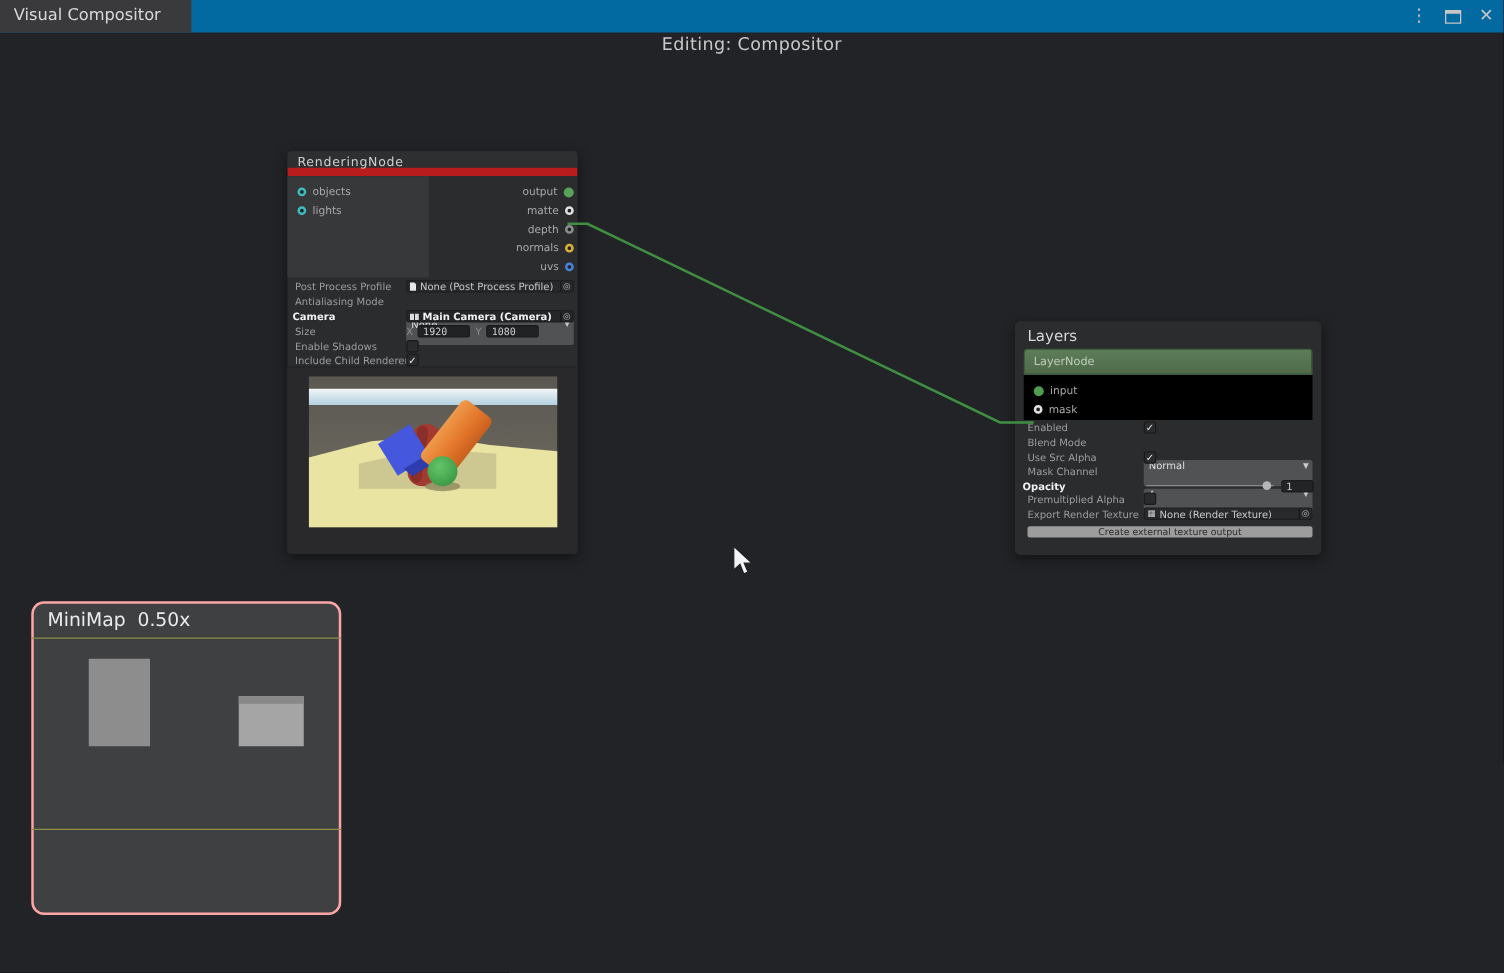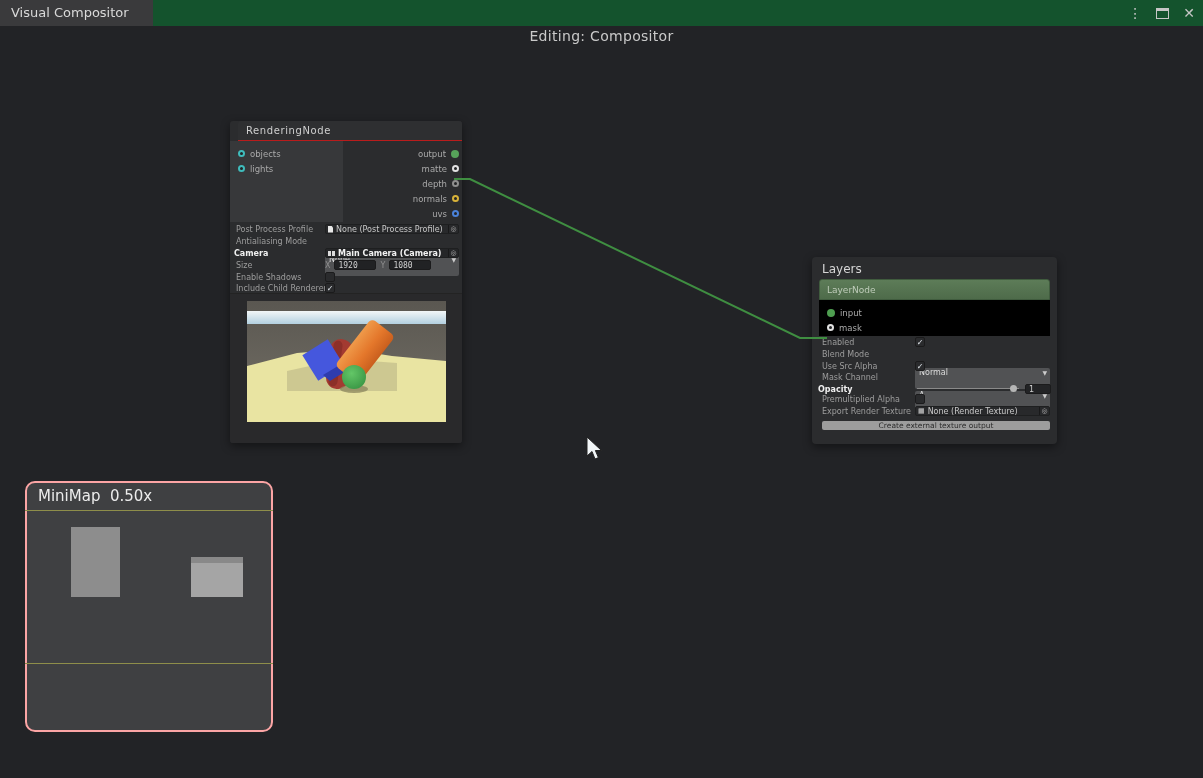--- a/index.html
+++ b/index.html
@@ -3,21 +3,21 @@
 <meta charset="utf-8">
 <style>
   * { margin:0; padding:0; box-sizing:border-box; }
   html,body { background:#111; }
   .screen {
     position:relative; width:1203px; height:778px; overflow:hidden;
     background:#222326; font-family:"DejaVu Sans", sans-serif;
     -webkit-font-smoothing:antialiased;
   }
   
-  .topbar { position:absolute; left:0; top:0; width:100%; height:26px; background:#14532d; }
+  .topbar { position:absolute; left:0; top:0; width:100%; height:26px; background:#0369a1; }
   .tab {
     position:absolute; left:0; top:0; width:153px; height:26px; background:#3a3a3c;
     color:#d9d9d9; font-size:13px; line-height:26px; padding-left:11px;
     border-radius:0 0 0 0;
   }
   .win-controls { position:absolute; right:8px; top:0; height:26px; display:flex; align-items:center; gap:14px; }
   .wc-menu { color:#c6c6c6; font-size:14px; cursor:default; }
   .wc-max { width:13px; height:11px; border:1px solid #c6c6c6; border-top:3px solid #c6c6c6; }
   .wc-close { color:#c6c6c6; font-size:14px; }
   .editing-label {
@@ -28,21 +28,21 @@
   .graph { position:absolute; inset:26px 0 0 0; }
   
   .node {
     position:absolute; background:#2b2c2e; border-radius:3px;
     box-shadow:0 3px 10px rgba(0,0,0,.45); z-index:2;
   }
   
   .rnode { left:230px; top:95px; width:232px; height:322px; }
   .rnode-header {
     height:20px; line-height:20px; padding-left:8px; font-size:10px; letter-spacing:.6px;
-    color:#cfcfcf; background:#2e2f31; border-bottom:1px solid #b91c1c; border-radius:3px 3px 0 0;margin-left:8px;
+    color:#cfcfcf; background:#2e2f31; border-bottom:7px solid #b91c1c; border-radius:3px 3px 0 0;
   }
   .ports { position:relative; height:81px; }
   .ports-left-box { position:absolute; left:0; top:0; width:113px; height:81px; background:#37383a; }
   .port-row { position:absolute; height:15px; display:flex; align-items:center; gap:5px;
     font-size:8.5px; color:#a9a9a9; }
   .port-row.in  { left:8px; }
   .port-row.out { right:3px; flex-direction:row; }
   .port-dot { width:7px; height:7px; border-radius:50%; background:#232426; flex:none; }
   .port-dot.ring   { border:2px solid #888; }
   .port-dot.filled { border:none; width:8px; height:8px; }

